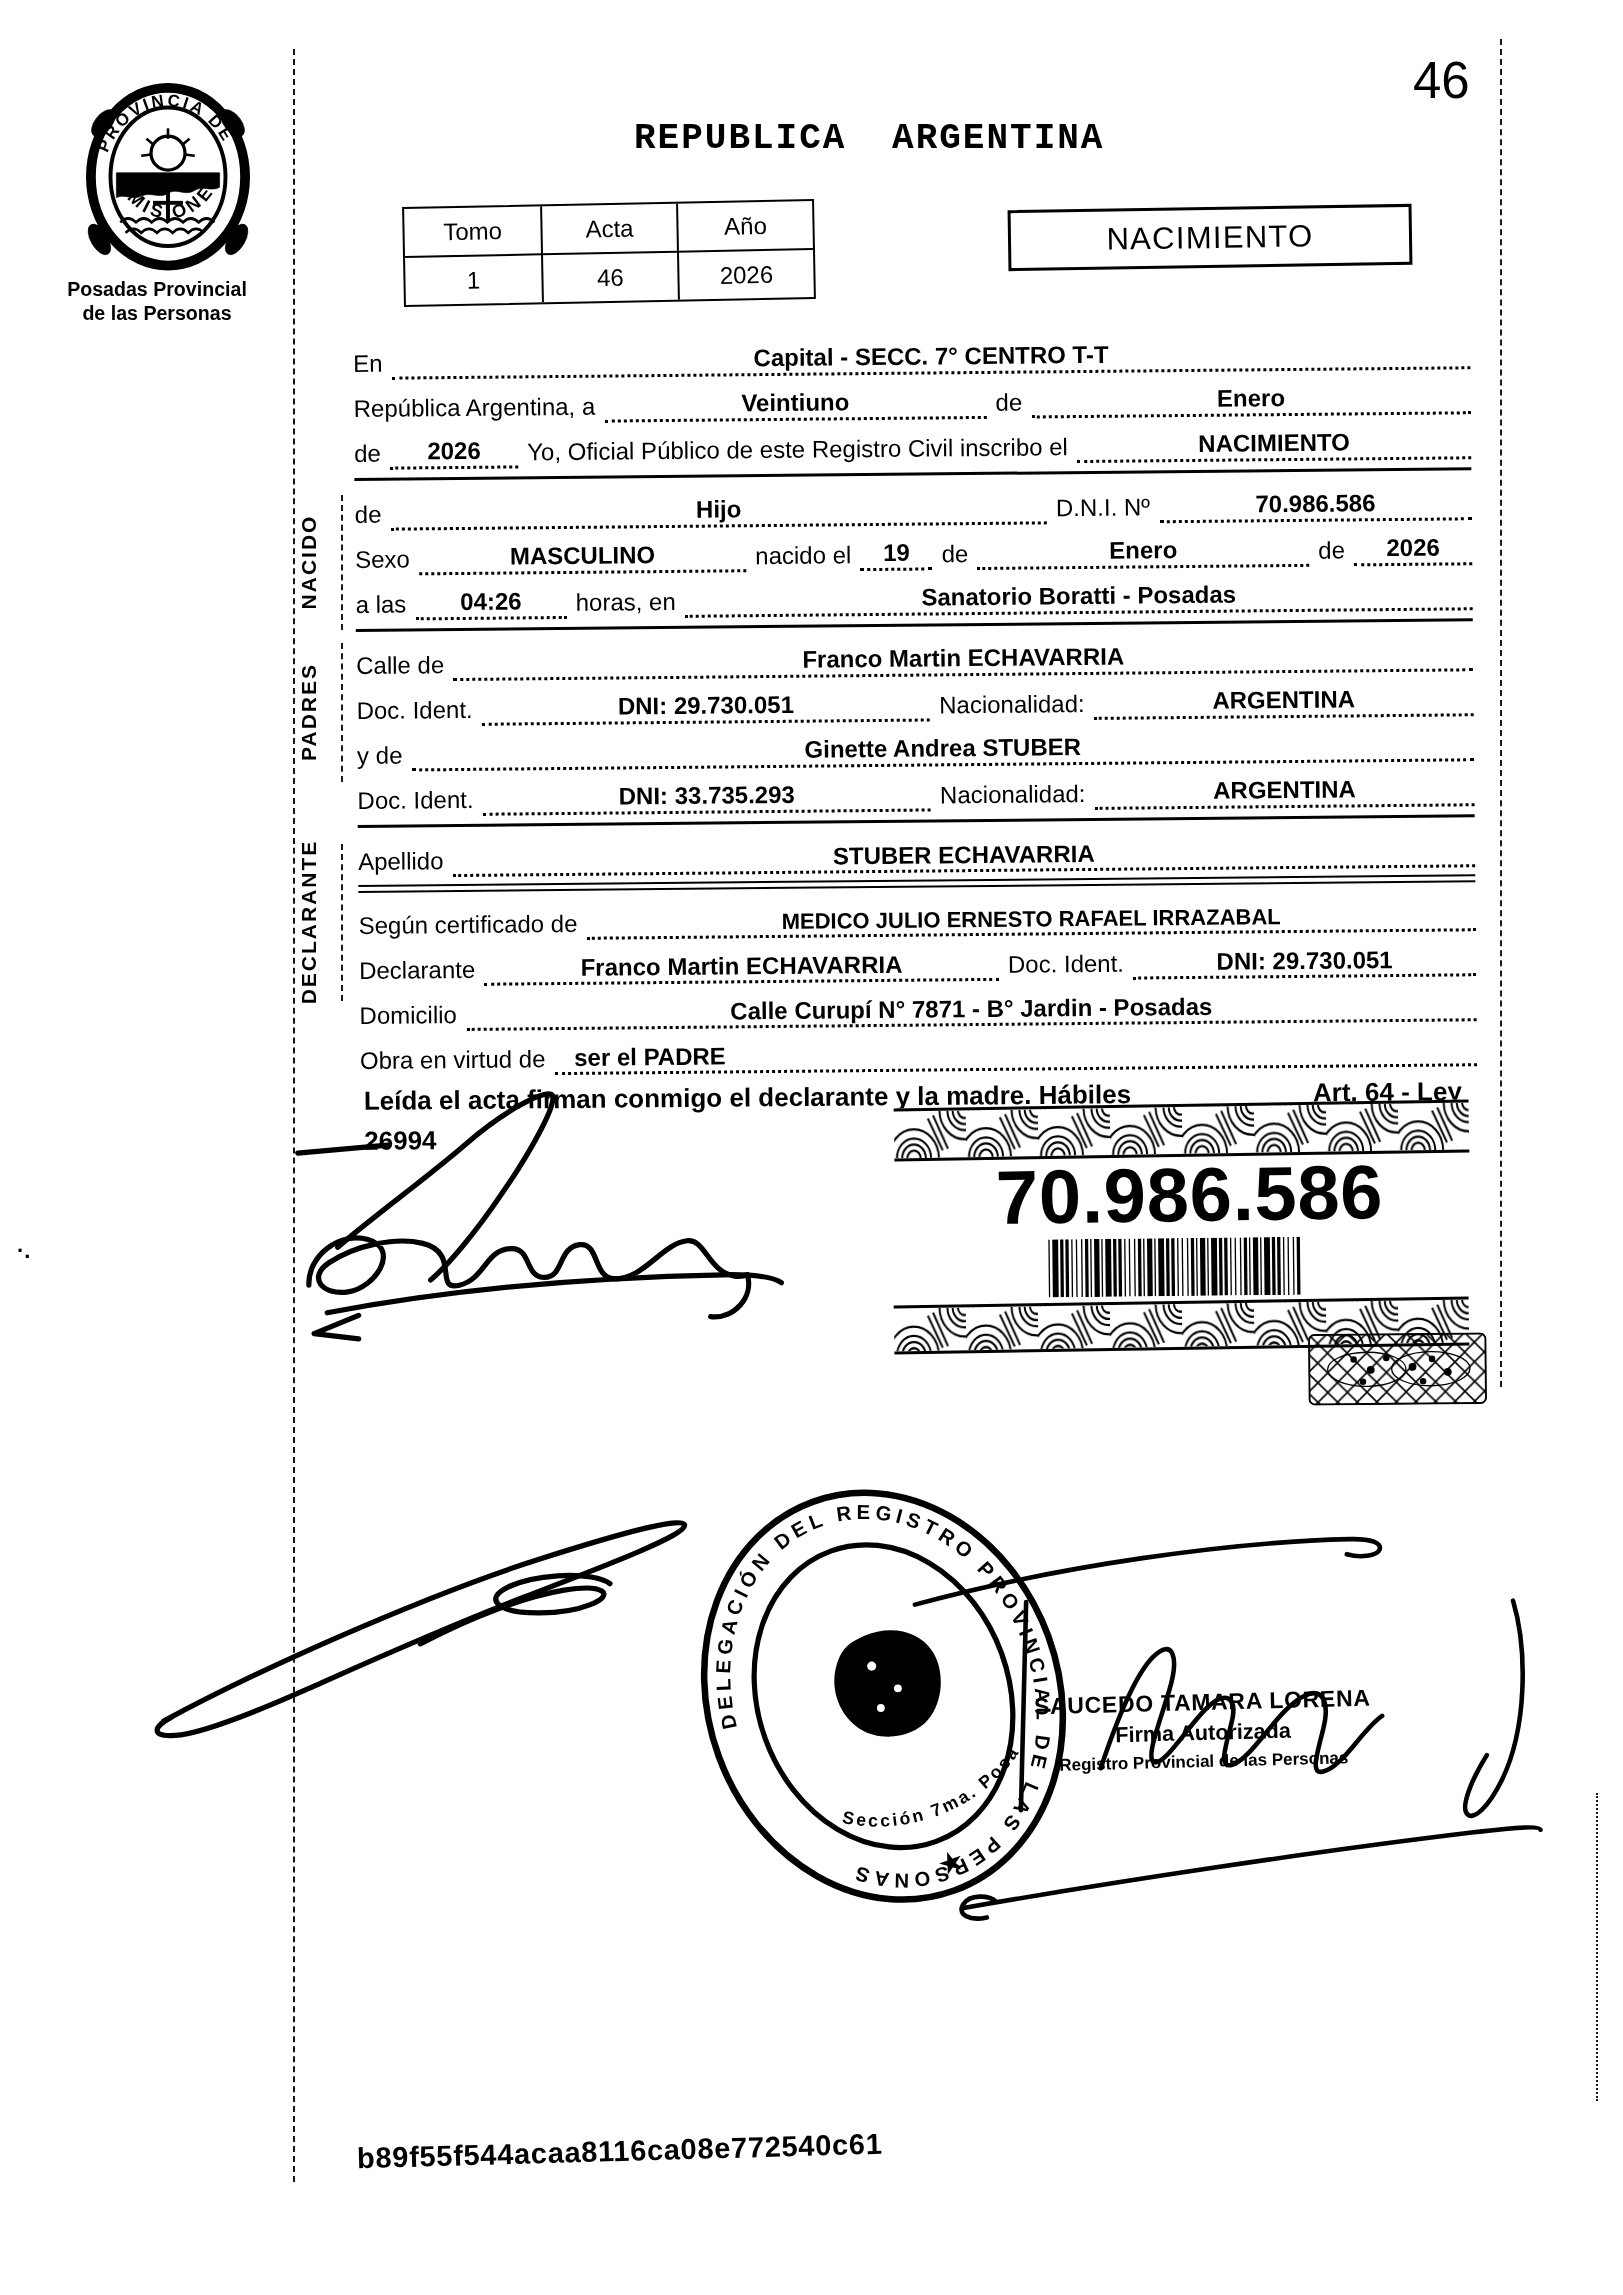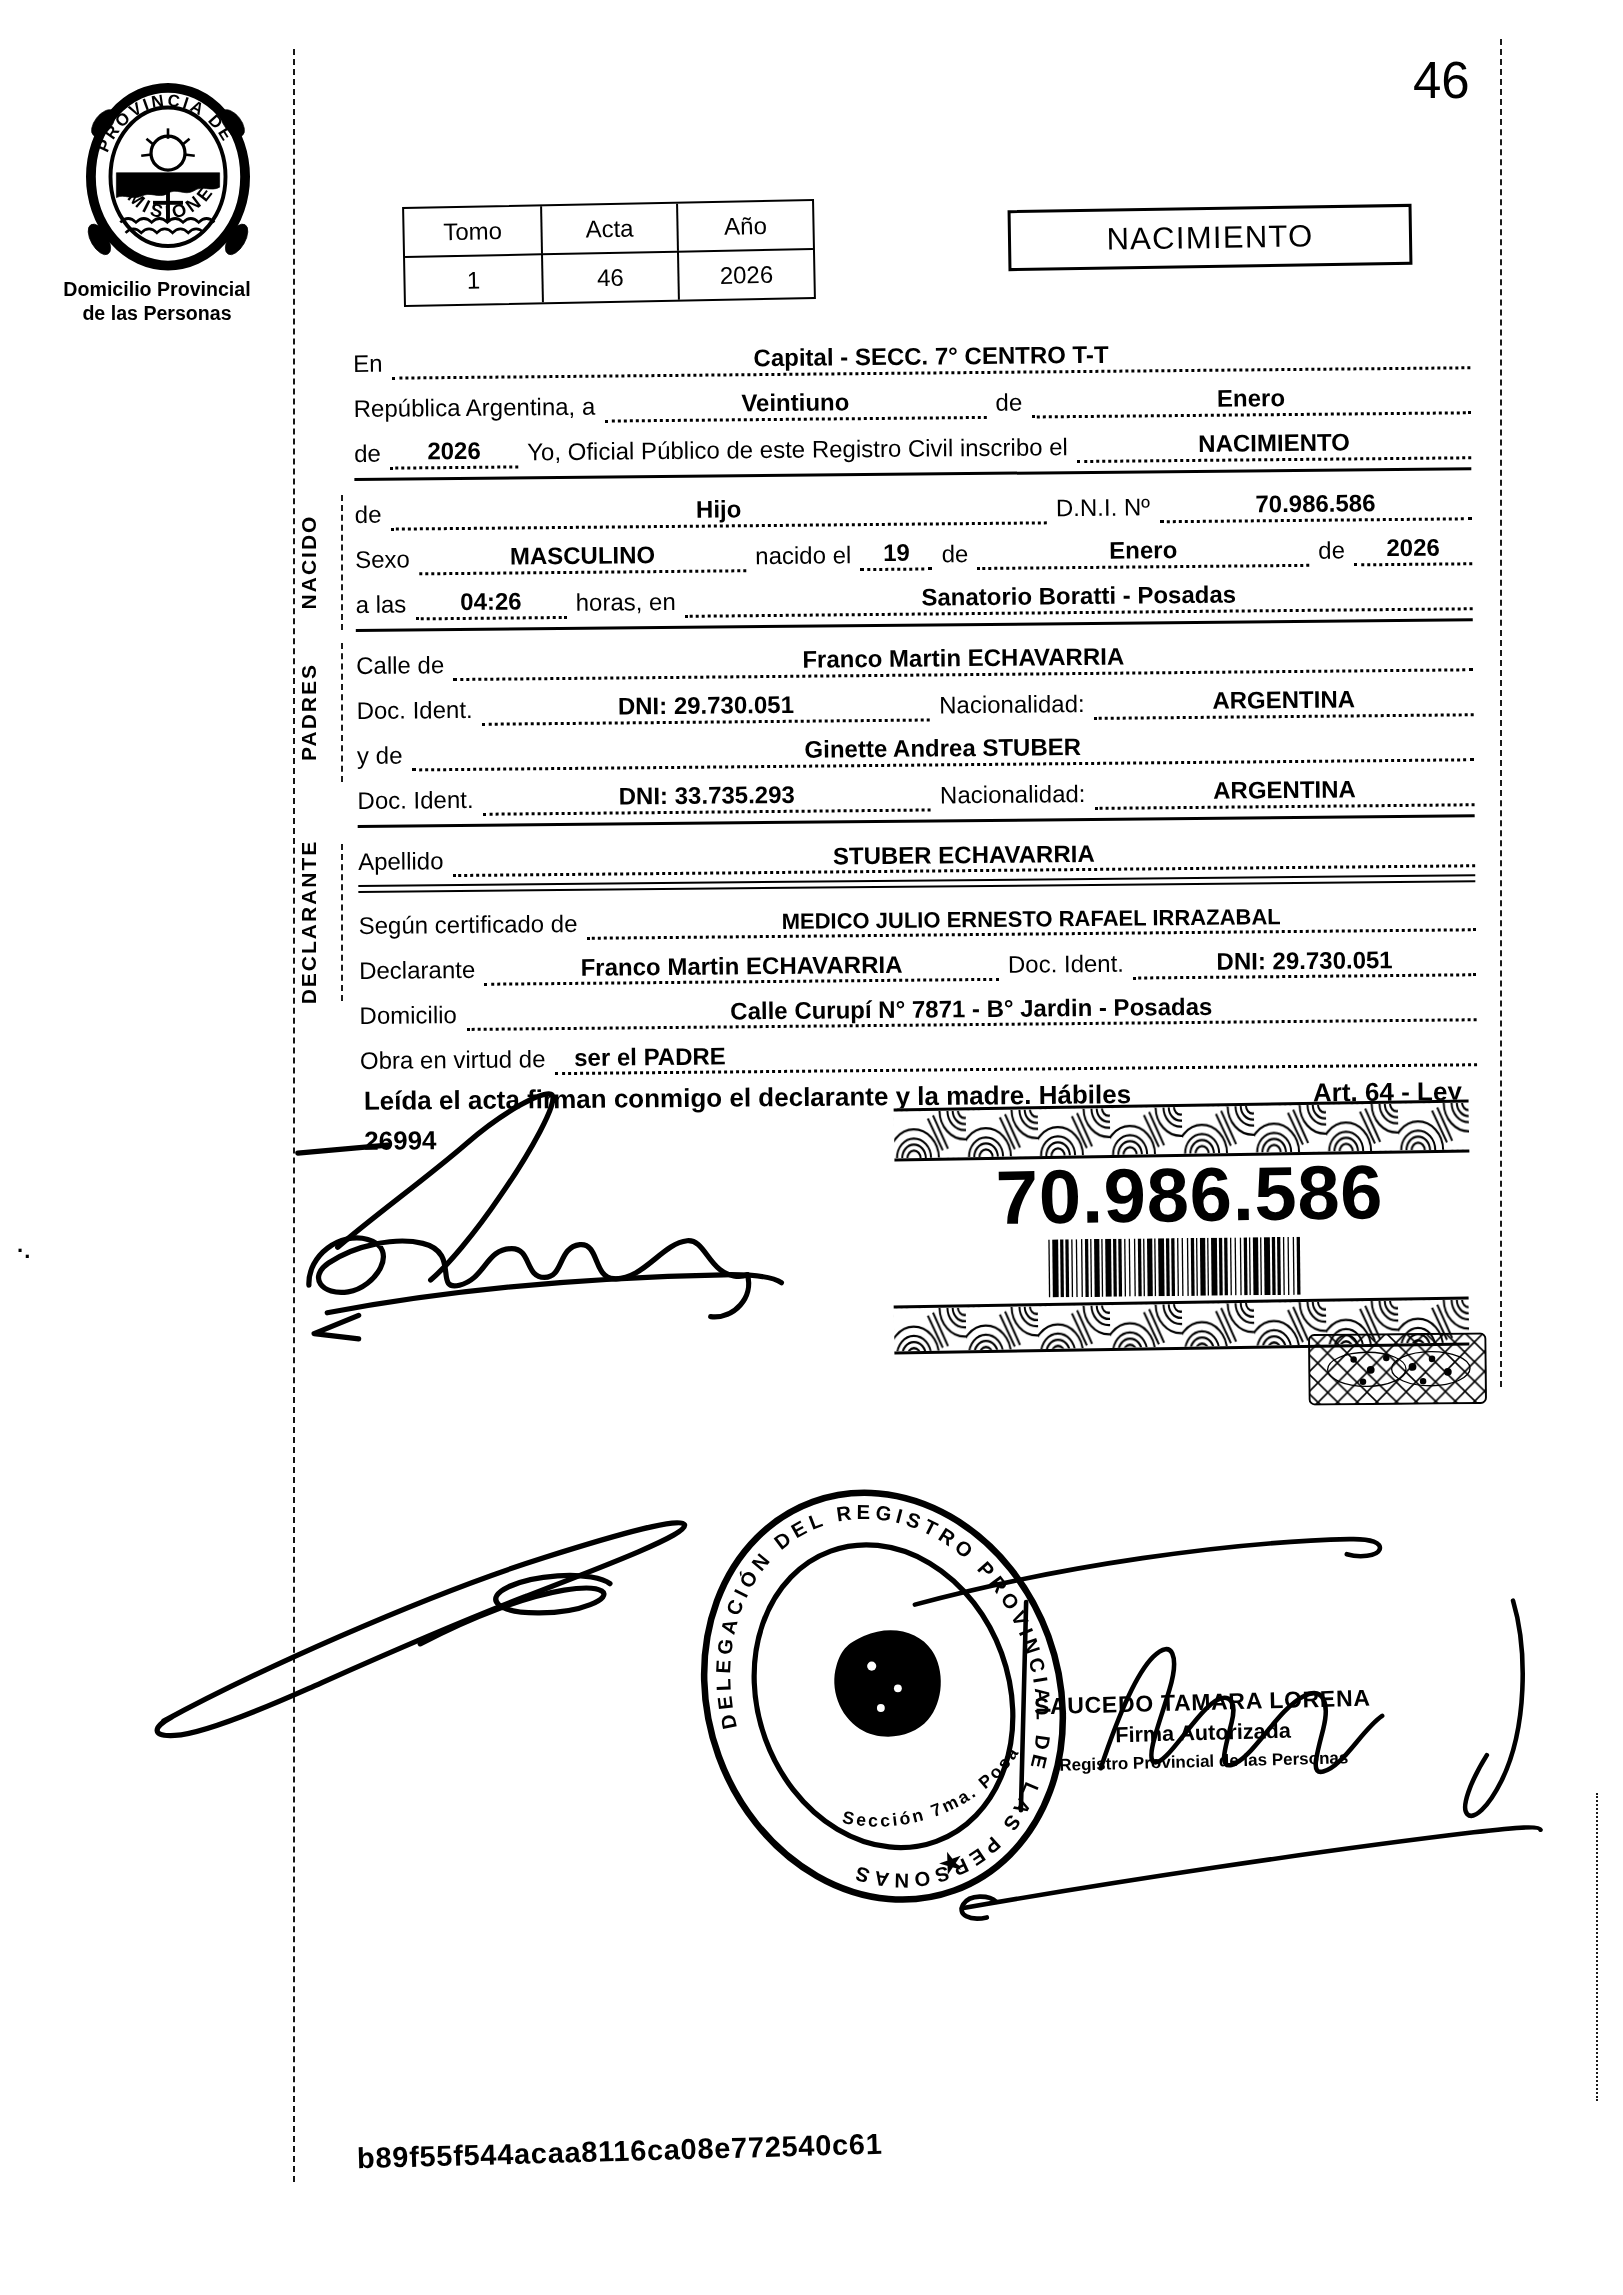--- a/index.html
+++ b/index.html
@@ -120,25 +120,26 @@
       <path id="arcBot" d="M58,130 a90,110 0 0 0 174,0"></path>
     </defs>
     <text font-size="26" font-weight="bold" letter-spacing="4" fill="#000">
       <textPath href="#arcTop" startOffset="14%">PROVINCIA DE</textPath>
     </text>
     <text font-size="28" font-weight="bold" letter-spacing="6" fill="#000">
       <textPath href="#arcBot" startOffset="22%">MISIONES</textPath>
     </text>
   </svg>
   <div id="logo-caption">
-    <div>Domicilio Provincial</div>
+    <div>Posadas Provincial</div>
     <div>de las Personas</div>
   </div>
 
   <div id="page-number">46</div>
+  <div id="doc-title">REPUBLICA ARGENTINA</div>
 
   <div id="record-table">
     <div class="rt-grid">
       <div class="rt-cell">Tomo</div>
       <div class="rt-cell bl">Acta</div>
       <div class="rt-cell bl">Año</div>
       <div class="rt-cell bt val">1</div>
       <div class="rt-cell bl bt val">46</div>
       <div class="rt-cell bl bt val">2026</div>
     </div>

